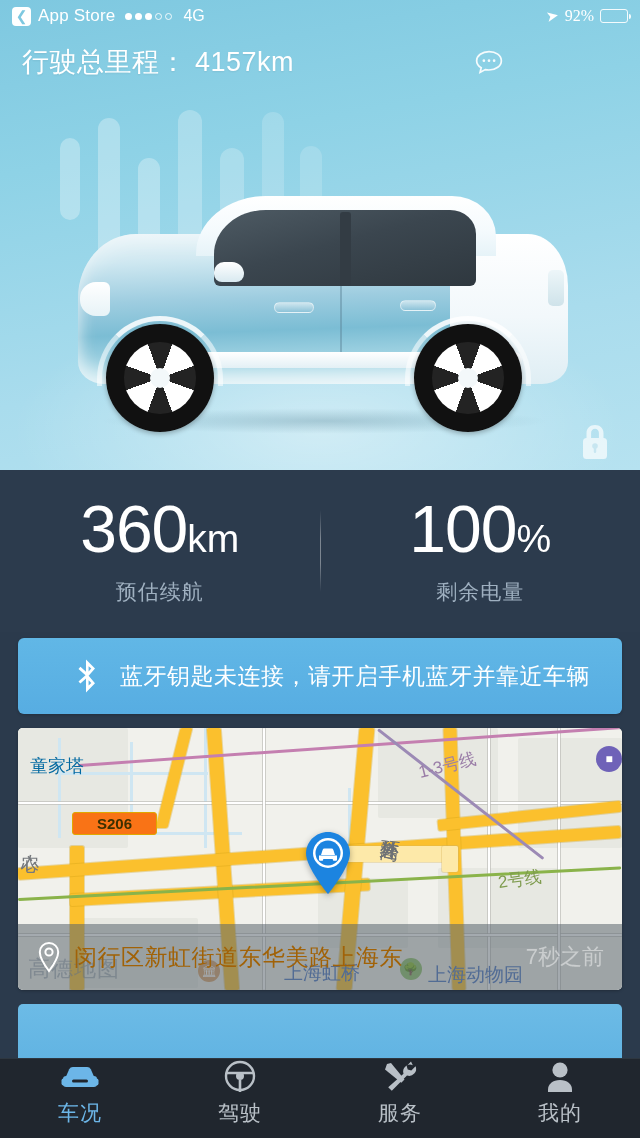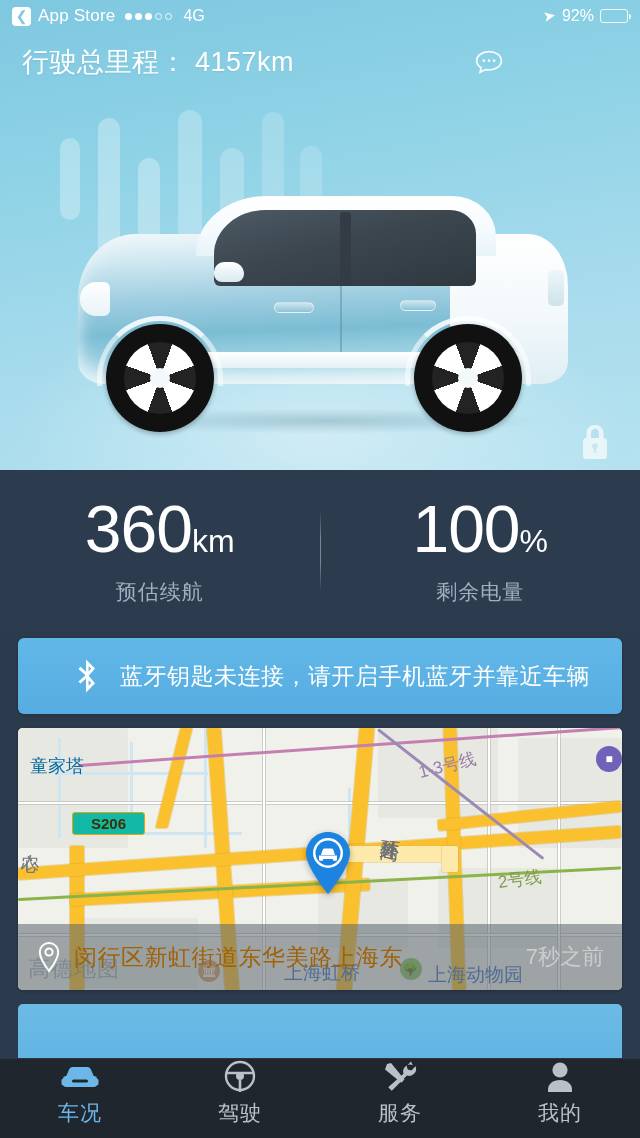--- a/index.html
+++ b/index.html
@@ -67,21 +67,21 @@
   .dot { width: 7px; height: 7px; border-radius: 50%; }
   .dot.on { background: #ffffff; }
   .dot.off { background: transparent; border: 1px solid rgba(255,255,255,.85); width:7px; height:7px;}
   .sb-net { font-size: 16px; margin-left: 4px; }
   .sb-center {
     position: absolute; left: 0; right: 0; text-align: center;
     font-size: 17px; font-weight: bold; pointer-events: none;
   }
   .sb-right { margin-left: auto; display: flex; align-items: center; gap: 6px; z-index:2;}
   .sb-loc { font-size: 15px; transform: rotate(-10deg); }
-  .sb-batt-txt { font-size: 16px; }
+  .sb-batt-txt { font-size: 16px; font-family: Liberation Serif, serif; }
   .batt {
     position: relative; width: 28px; height: 14px;
     border: 1.5px solid rgba(255,255,255,.9); border-radius: 3px;
     padding: 1.5px;
   }
   .batt::after {
     content:''; position:absolute; right:-4px; top:4px;
     width:2px; height:5px; background: rgba(255,255,255,.9); border-radius:0 2px 2px 0;
   }
   .batt-fill { height: 100%; background: #f5c518; border-radius: 1px; }
@@ -202,21 +202,21 @@
   .stats {
     position: absolute; left: 0; top: 470px; width: 640px; height: 162px;
     background: #2c3b4d;
     display: flex; align-items: center;
   }
   .stat { flex: 1; text-align: center; }
   .stat-value {
     color: #ffffff; font-weight: 300;
     font-size: 66px; line-height: 1; letter-spacing: -1px;
   }
-  .stat-value .unit { font-size: 32px; font-weight: 400; letter-spacing: 0; }
+  .stat-value .unit { font-size: 39px; font-weight: 400; letter-spacing: 0; }
   .stat-label {
     margin-top: 16px; color: #9fb0c0; font-size: 21px; letter-spacing: 1px;
   }
   .stat-div {
     width: 1px; height: 82px;
     background: linear-gradient(180deg, rgba(255,255,255,0) 0%, rgba(255,255,255,.38) 35%, rgba(255,255,255,.38) 65%, rgba(255,255,255,0) 100%);
   }
 
   
   .bt-banner {
@@ -245,22 +245,22 @@
     position:absolute; background:#fbc02d; border-radius:2px;
     box-shadow: 0 0 0 1px rgba(210,160,20,.35);
   }
   .road.minor { background:#ffffff; box-shadow: 0 0 0 1px rgba(190,190,185,.7); }
   .road.pale { background:#fde9a9; box-shadow: 0 0 0 1px rgba(215,180,90,.35); }
   .metroline { position:absolute; height:3px; border-radius:2px; }
   .mlabel {
     position:absolute; font-size:15px; color:#8d8f92; white-space:nowrap;
   }
   .shield {
-    position:absolute; background:#14b8a6; color:#3c3000;
-    font-size:15px; font-weight:bold; padding:2px 18px; border-radius:3px;
+    position:absolute; background:#f97316; color:#3c3000;
+    font-size:15px; font-weight:bold; padding:2px 24px; border-radius:3px;
     border:1px solid #e0a800;
   }
   .poi {
     position:absolute; font-size:15px; color:#6c7075; white-space:nowrap;
   }
   .poi-blue { color:#4a76c4; }
   .poi-chip {
     position:absolute; width:22px; height:22px; border-radius:50%;
     display:flex; align-items:center; justify-content:center; font-size:12px;
   }

